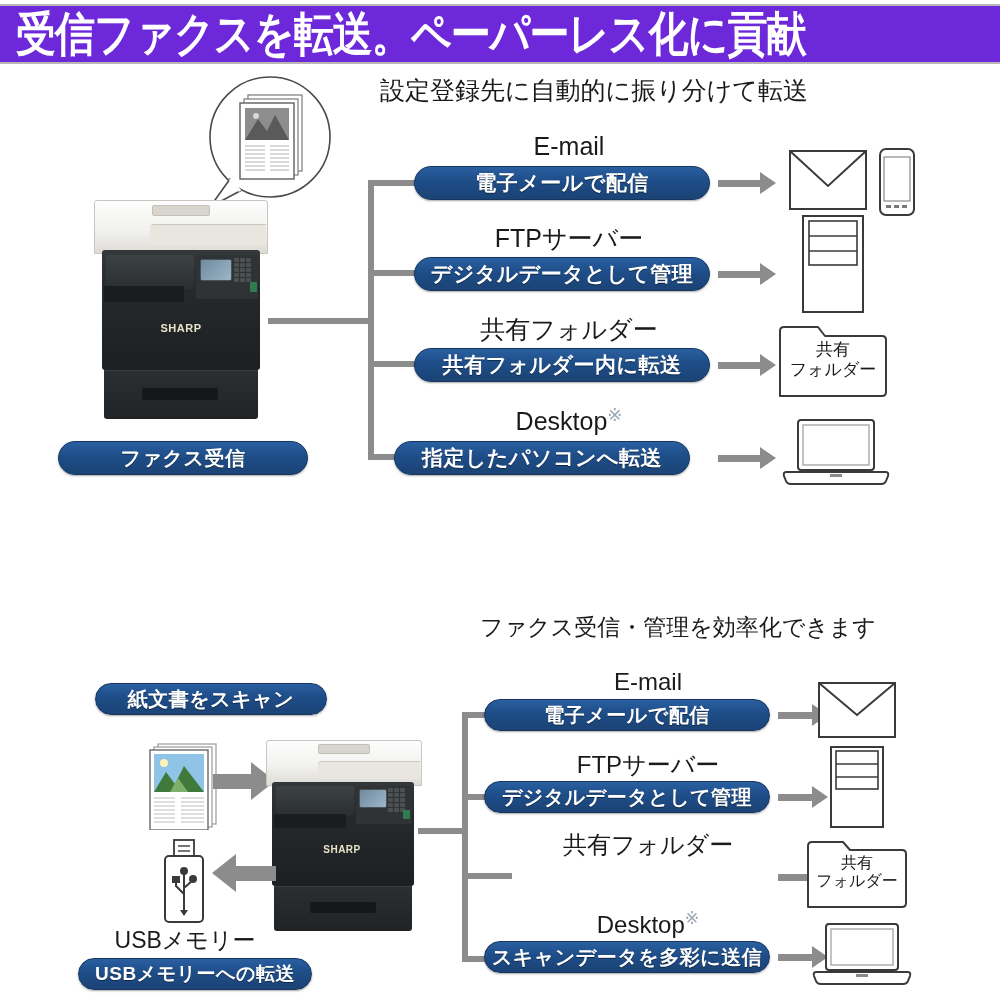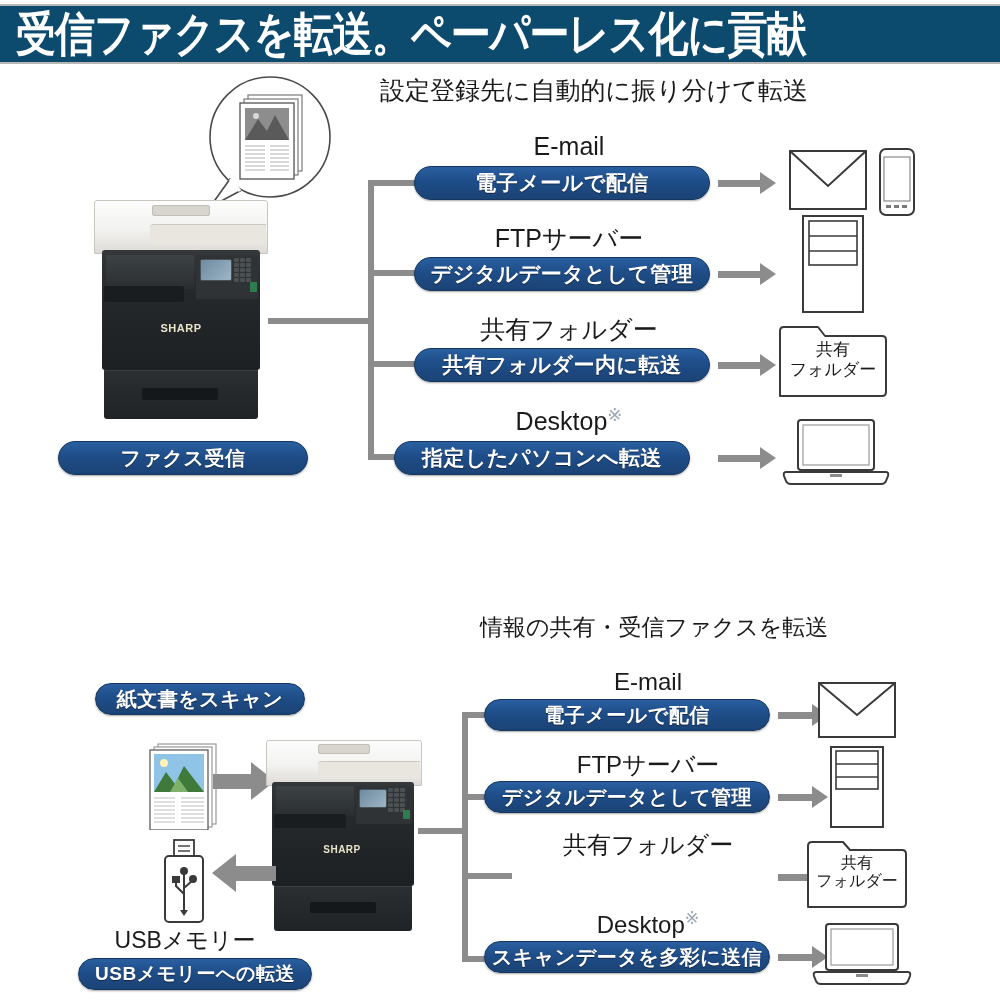--- a/index.html
+++ b/index.html
@@ -8,21 +8,21 @@
     background:#ffffff;
     font-family:"Liberation Sans","DejaVu Sans",sans-serif;
     overflow:hidden;
     position:relative;
   }
   .page{position:relative;width:1000px;height:1000px;}
 
   
   .band{
     position:absolute;left:0;width:1000px;
-    background:#0c4a6e;
+    background:#6d28d9;
     border-top:2px solid #b9b6b6;
     border-bottom:2px solid #b9b6b6;
     box-sizing:border-box;
     display:flex;align-items:center;
   }
   .band-title{
     color:#ffffff;
     font-weight:bold;
     letter-spacing:-1px;
     white-space:nowrap;
@@ -319,23 +319,23 @@
   <div class="ico" style="left:782px;top:418px;">
     <svg width="108" height="68" viewBox="0 0 108 68">
       <rect x="16" y="2" width="76" height="50" rx="3" fill="#fff" stroke="#3a3a3a" stroke-width="2"></rect>
       <rect x="21" y="7" width="66" height="40" fill="#fff" stroke="#9a9a9a" stroke-width="1.2"></rect>
       <path d="M4,54 L104,54 Q107,54 106,58 L104,63 Q103,66 99,66 L9,66 Q5,66 4,63 L2,58 Q1,54 4,54 Z" fill="#fff" stroke="#3a3a3a" stroke-width="2"></path>
       <rect x="48" y="56" width="12" height="3" fill="#8a8a8a"></rect>
     </svg>
   </div>
 
 
-  <div class="subtitle" style="left:480px;top:612px;font-size:23px;">情報の共有・受信ファクスを転送</div>
-
-  <div class="pill" style="left:95px;top:683px;width:210px;height:32px;font-size:20px;">紙文書をスキャン</div>
+  <div class="subtitle" style="left:480px;top:612px;font-size:23px;">ファクス受信・管理を効率化できます</div>
+
+  <div class="pill" style="left:95px;top:683px;width:232px;height:32px;font-size:20px;">紙文書をスキャン</div>
 
   <div class="ico" style="left:148px;top:742px;">
     <svg width="72" height="88" viewBox="0 0 72 88">
       <rect x="10" y="2" width="58" height="80" fill="#ffffff" stroke="#9a9a9a" stroke-width="1.2"></rect>
       <rect x="6" y="5" width="58" height="80" fill="#ffffff" stroke="#9a9a9a" stroke-width="1.2"></rect>
       <rect x="2" y="8" width="58" height="80" fill="#ffffff" stroke="#6a6a6a" stroke-width="1.4"></rect>
       <rect x="6" y="12" width="50" height="38" fill="#8fc4e6"></rect>
       <path d="M6,50 L18,30 L27,42 L36,24 L56,50 Z" fill="#3f7a3a"></path>
       <path d="M22,50 L30,36 L40,50 Z" fill="#7fb069"></path>
       <circle cx="16" cy="21" r="4" fill="#fdf3b8"></circle>

